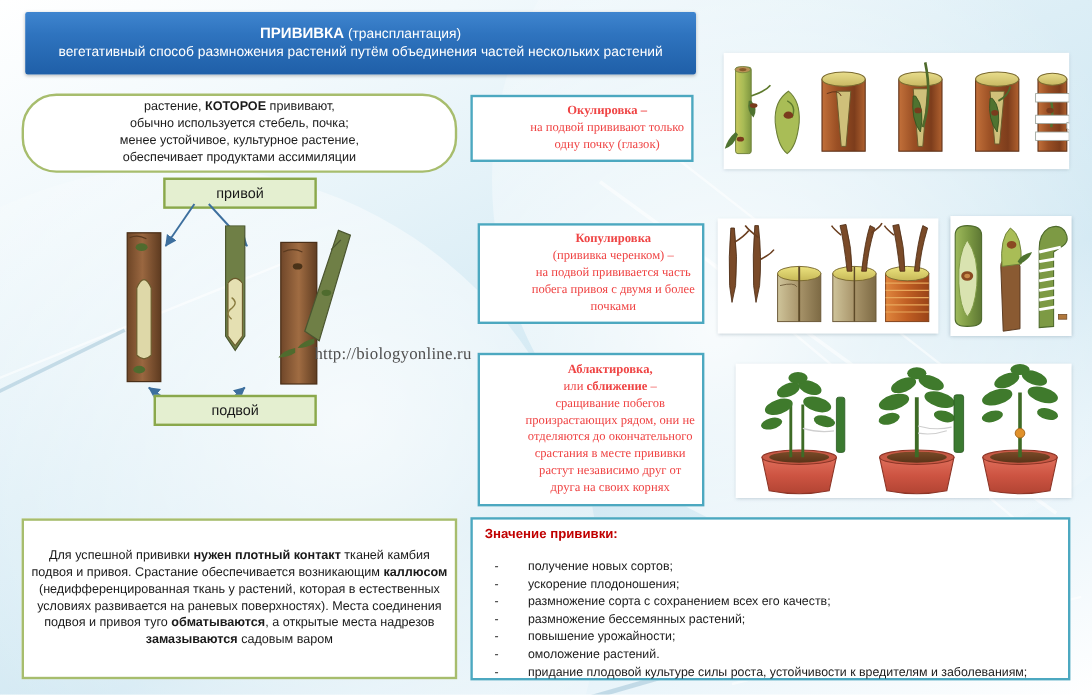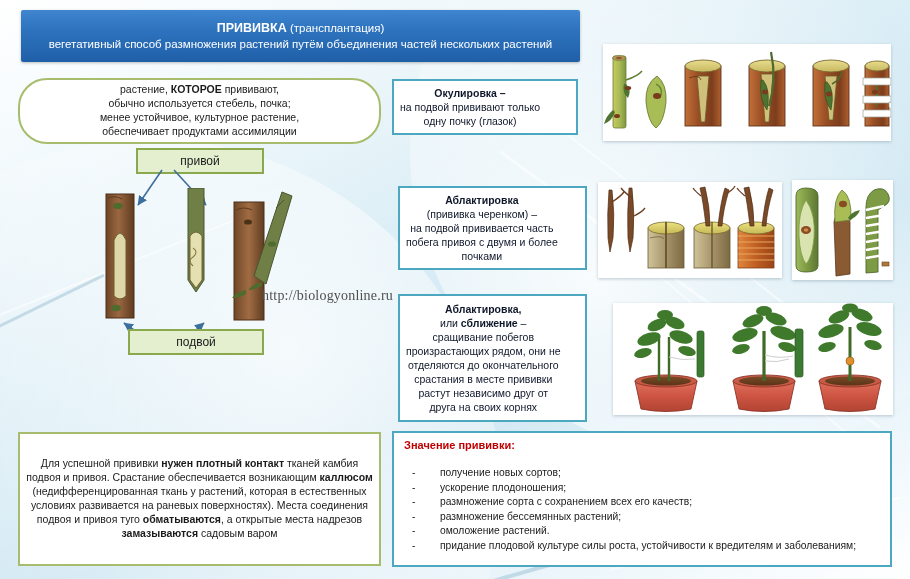--- a/index.html
+++ b/index.html
@@ -46,22 +46,22 @@
 
   
   .gbox{
     position:absolute;background:#ffffff;border:2px solid #a7bd6d;
     box-sizing:border-box;text-align:center;color:#1a1a1a;
     display:flex;align-items:center;justify-content:center;
   }
   .gbox .txt{padding:3px 6px;line-height:1.33;font-size:10.5px;}
   .tbox{
     position:absolute;background:#ffffff;border:2px solid #4ca8c0;
-    box-sizing:border-box;text-align:center;color:#0f172a;
-    display:flex;align-items:center;justify-content:flex-start;
+    box-sizing:border-box;text-align:center;color:#ef4444;
+    display:flex;align-items:center;justify-content:flex-end;font-family:Liberation Serif, serif;
   }
   .tbox .txt{padding:3px 6px;line-height:1.34;font-size:10.5px;}
   .lbl{
     position:absolute;background:#e4efd0;border:2px solid #8aa84c;
     box-sizing:border-box;display:flex;align-items:center;justify-content:center;
     font-size:12px;color:#1a1a1a;
   }
   b{font-weight:bold;}
 
   
@@ -216,40 +216,41 @@
 
   <div class="tbox" id="box-okulirovka">
     <div class="txt">
       <b>Окулировка –</b><br>
       <span>на подвой прививают только<br>одну почку (глазок)</span>
     </div>
   </div>
 
   <div class="tbox" id="box-kopulirovka">
     <div class="txt">
-      <b>Аблактировка</b><br>
+      <b>Копулировка</b><br>
       <span>(прививка черенком) –<br>на подвой прививается часть<br>побега привоя с двумя и более<br>почками</span>
     </div>
   </div>
 
   <div class="tbox" id="box-ablaktirovka">
     <div class="txt">
       <b>Аблактировка,</b><br>
       <span>или <b>сближение</b> –</span><br>
       <span>сращивание побегов<br>произрастающих рядом, они не<br>отделяются до окончательного<br>срастания в месте прививки<br>растут независимо друг от<br>друга на своих корнях</span>
     </div>
   </div>
 
   <div id="box-znachenie">
     <div class="zt">Значение прививки:</div>
     <ul>
       <li>получение новых сортов;</li>
       <li>ускорение плодоношения;</li>
       <li>размножение сорта с сохранением всех его качеств;</li>
       <li>размножение бессемянных растений;</li>
+      <li>повышение урожайности;</li>
       <li>омоложение растений.</li>
       <li>придание плодовой культуре силы роста, устойчивости к вредителям и заболеваниям;</li>
     </ul>
   </div>
 
   <div class="panel" id="pic-okulirovka">
     <svg viewBox="0 0 288 97">
       <defs>
         <linearGradient id="gst" x1="0" x2="1">
           <stop offset="0" stop-color="#c9c95f"></stop>

